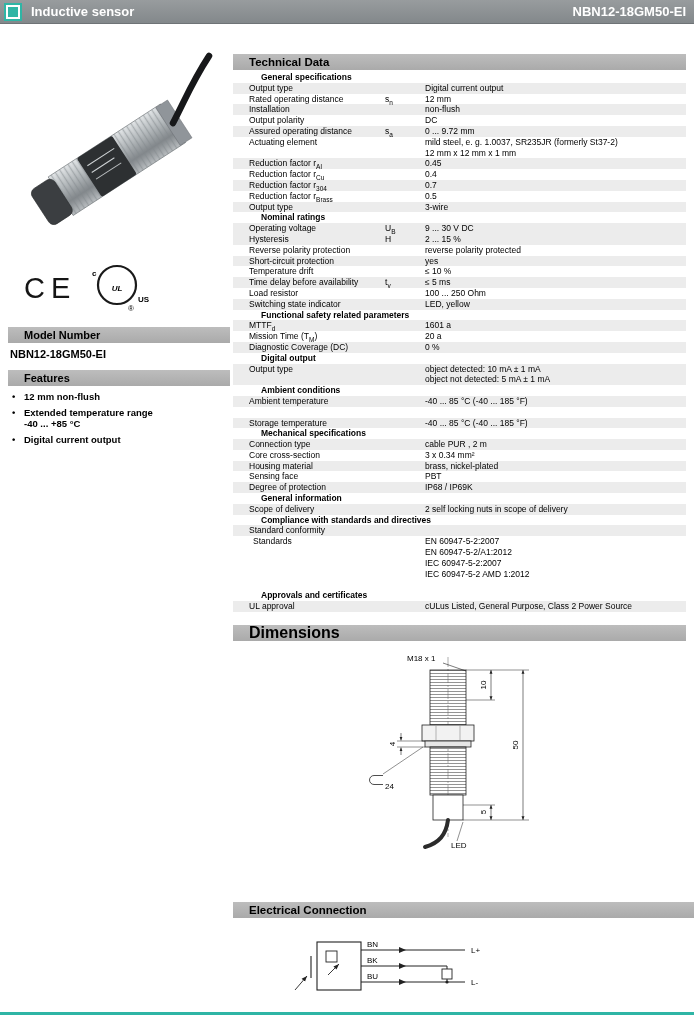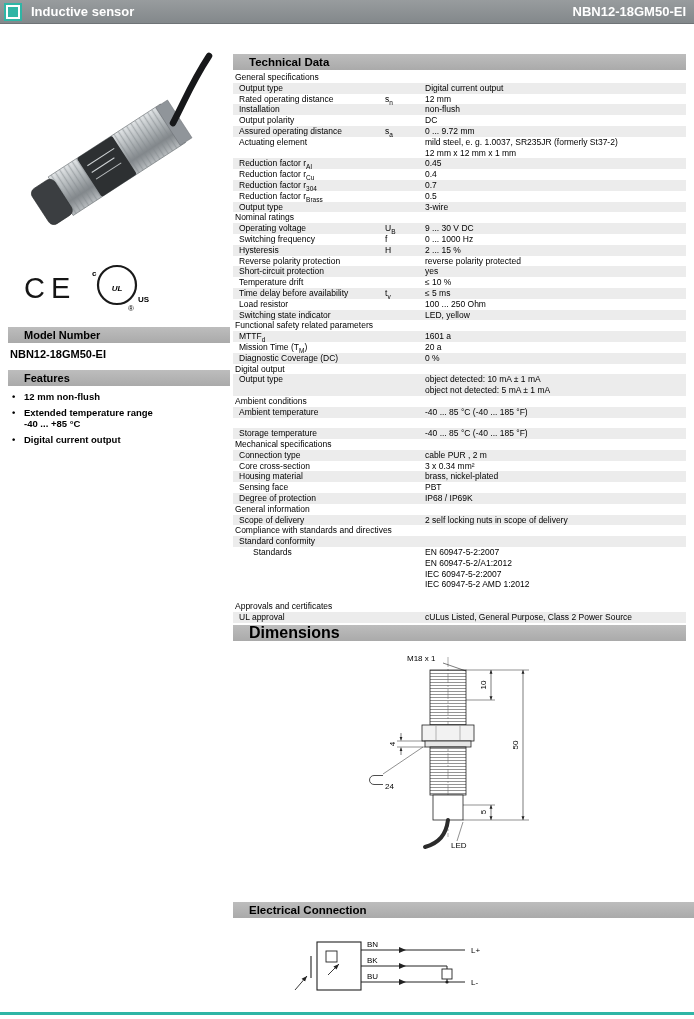--- a/index.html
+++ b/index.html
@@ -28,23 +28,23 @@
   .features { position:absolute; top:391px; left:12px; width:214px; }
   .feat { display:flex; margin-bottom:4px; font-size:9.5px; font-weight:bold; line-height:11.5px; }
   .feat .dot { width:12px; flex:none; }
   .feat .ftxt { white-space:pre-line; }
 
   
   .table { position:absolute; top:72px; left:233px; width:453px; font-size:8.5px; }
   .tr { display:flex; line-height:10.8px; min-height:10.8px; }
   .tr.shade { background:#ececec; }
   .tr.spacer { height:10.8px; }
-  .tr.thead { font-weight:normal; }
+  .tr.thead { font-weight:bold;margin-left:26px; }
   .td.thname { padding-left:2px; }
-  .td.name { flex:0 0 152px; padding-left:6px; white-space:nowrap; overflow:hidden; }
+  .td.name { flex:0 0 152px; padding-left:16px; white-space:nowrap; overflow:hidden; }
   .td.name.ind2 { padding-left:20px; }
   .td.sym { flex:0 0 40px; }
   .td.value { flex:1; white-space:pre-line; padding-right:2px; }
   sub { font-size:6.5px; line-height:0; }
 
   
   .dims-svg { position:absolute; top:645px; left:233px; }
   .elec-svg { position:absolute; top:930px; left:233px; }
   svg text { font-family:"Liberation Sans", sans-serif; font-size:8px; fill:#000; }
 
@@ -184,25 +184,20 @@
         <div class="td value"><span>3-wire</span></div>
       </div>
       <div class="tr thead">
         <div class="td thname"><span>Nominal ratings</span></div>
       </div>
       <div class="tr shade">
         <div class="td name"><span>Operating voltage</span></div>
         <div class="td sym"><span>U</span><sub>B</sub></div>
         <div class="td value"><span>9 ... 30 V DC</span></div>
       </div>
-      <div class="tr plain">
-        <div class="td name"><span>Switching frequency</span></div>
-        <div class="td sym"><span>f</span></div>
-        <div class="td value"><span>0 ... 1000 Hz</span></div>
-      </div>
       <div class="tr shade">
         <div class="td name"><span>Hysteresis</span></div>
         <div class="td sym"><span>H</span></div>
         <div class="td value"><span>2 ... 15  %</span></div>
       </div>
       <div class="tr plain">
         <div class="td name"><span>Reverse polarity protection</span></div>
         <div class="td sym"></div>
         <div class="td value"><span>reverse polarity protected</span></div>
       </div>

